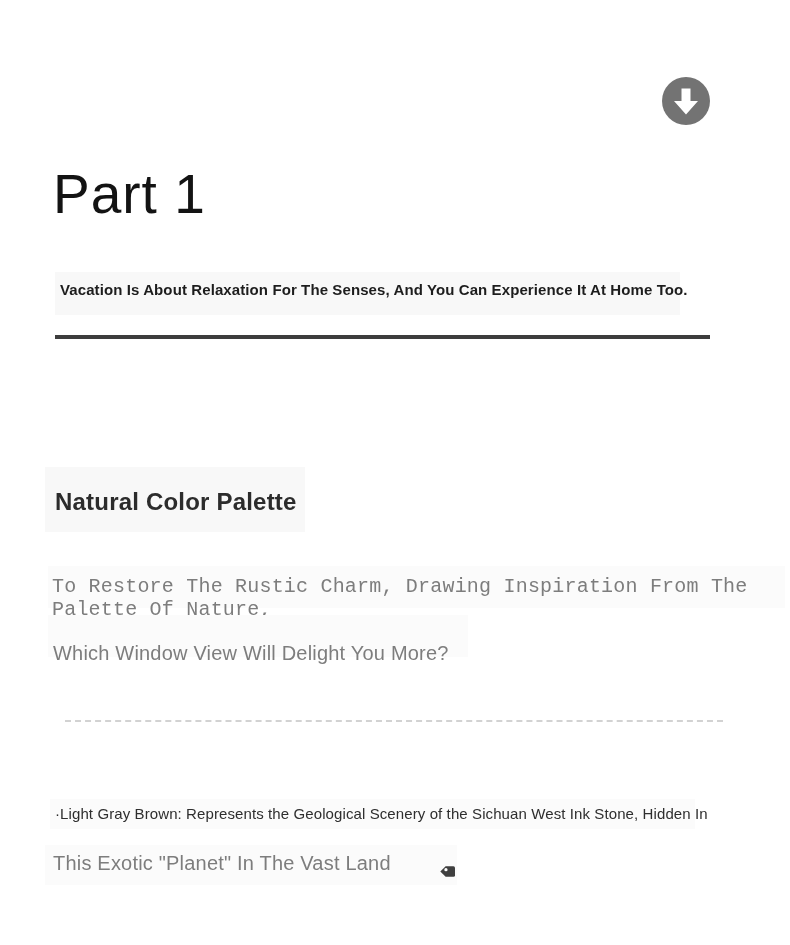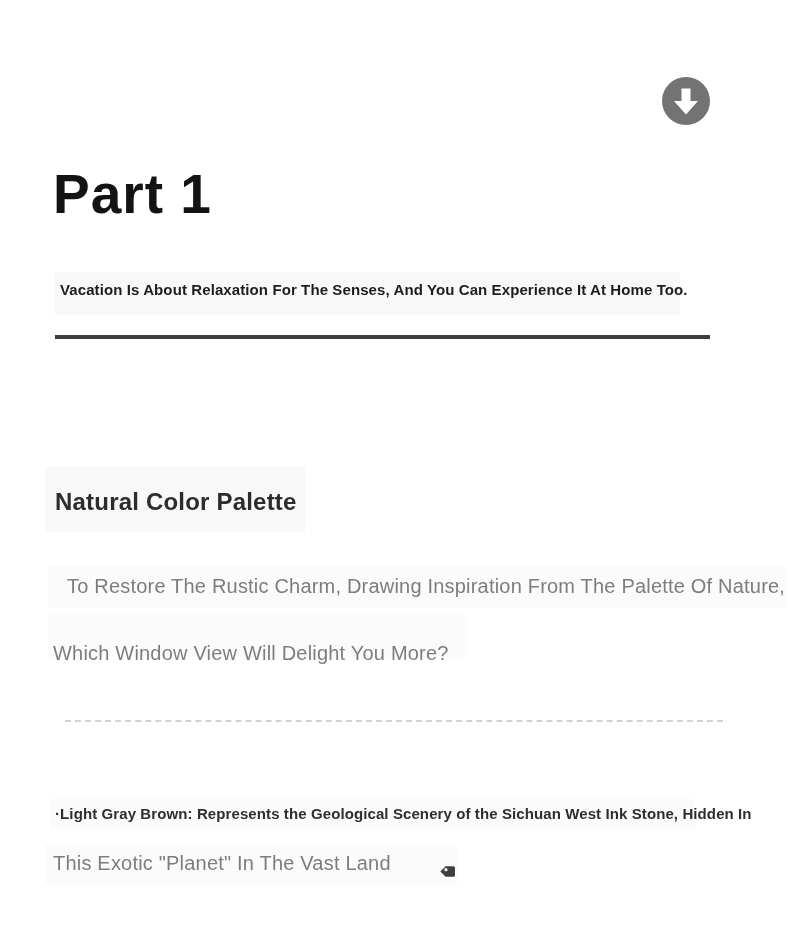--- a/index.html
+++ b/index.html
@@ -23,21 +23,21 @@
     width: 48px; height: 48px;
     border: none; background: transparent;
     cursor: pointer; padding: 0;
   }
   .download-btn svg { display: block; }
 
   
   .part-title {
     left: 53px; top: 163px;
     font-size: 55px;
-    font-weight: 700;
+    font-weight: 400;
     letter-spacing: 1px;
     color: #131313;
     line-height: 1.15;
   }
 
   
   .subtitle {
     left: 60px; top: 281px;
     font-size: 15px;
     font-weight: 700;
@@ -58,33 +58,33 @@
     font-weight: 700;
     color: #2c2c2c;
     letter-spacing: 0.2px;
   }
 
   .intro-line {
     font-size: 20px;
     color: #7d7d7d;
     letter-spacing: 0.2px;
   }
-  .intro-line-1 { left: 67px; top: 575px; }
+  .intro-line-1 { left: 52px; top: 575px; font-family: Liberation Mono, monospace; }
   .intro-line-2 { left: 53px; top: 624px; margin-top: 18px; }
 
   .divider-dashed {
     left: 65px; top: 720px;
     width: 658px; height: 0;
     border-top: 2px dashed #d2d2d2;
   }
 
   .bullet-bold {
     left: 55px; top: 805px;
     font-size: 15px;
-    font-weight: 700;
+    font-weight: 400;
     color: #2e2e2e;
     letter-spacing: 0.1px;
   }
 
   .bullet-gray {
     left: 53px; top: 852px;
     font-size: 20px;
     color: #7d7d7d;
     letter-spacing: 0.2px;
   }

